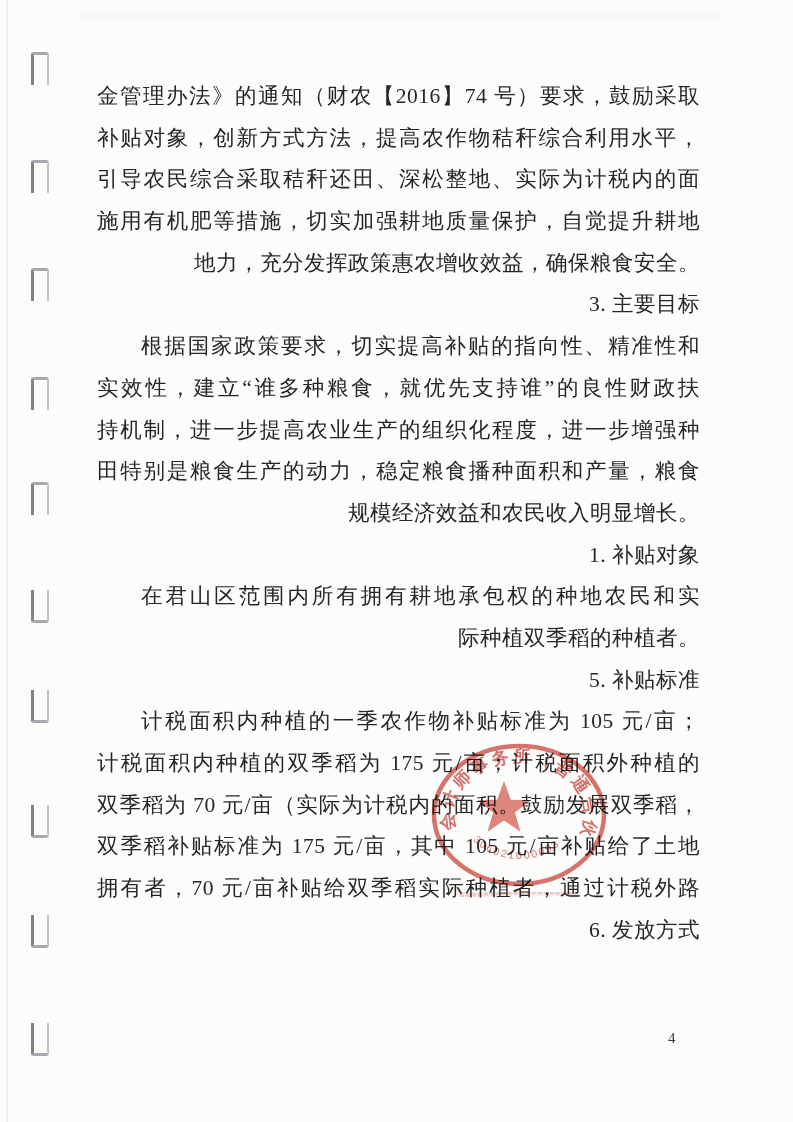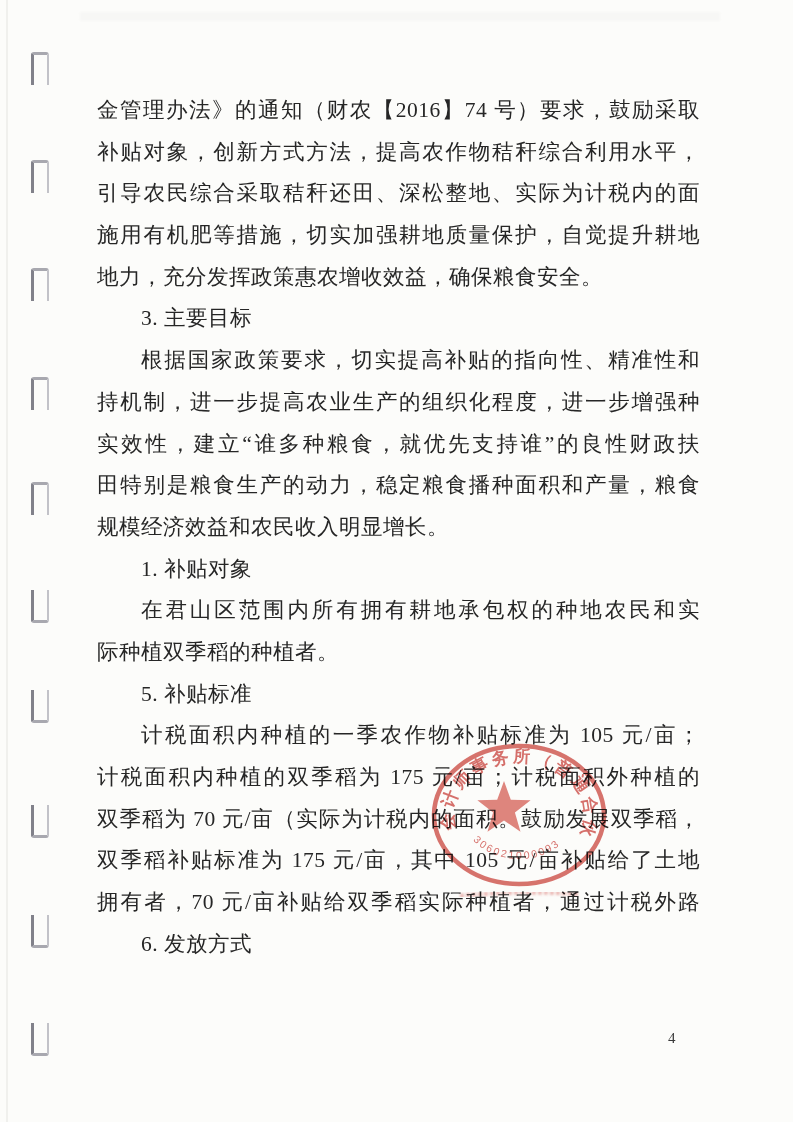--- a/index.html
+++ b/index.html
@@ -24,28 +24,29 @@
   .bmark {
     position:absolute; left:31px; width:13px; height:30px;
     border-left:3px solid rgba(82,82,96,.8);
     border-right:2px solid rgba(135,135,148,.55);
     filter:blur(.4px); opacity:.9;
   }
   .bmark.top { border-top:3px solid rgba(110,110,124,.65); border-radius:3px 3px 0 0; }
   .bmark.bot { border-bottom:3px solid rgba(110,110,124,.65); border-radius:0 0 3px 3px; }
   
   .textblock {
-    position:absolute; left:97px; top:90px; width:603px;
+    position:absolute; left:97px; top:76px; width:603px;
     color:#262626;
   }
   .line {
     height:41.7px; line-height:41.7px;
     font-size:21.5px;
     letter-spacing:.5px;
     white-space:nowrap;
+    text-align:right;
   }
   .line.fill {
     white-space:normal;
     text-align:justify;
     text-align-last:justify;
     overflow:hidden;
   }
   .line.indent { padding-left:44px; }
   
   .stamp {
@@ -77,22 +78,22 @@
   <div class="bmark bot" style="top:1023px"></div>
 
   <div class="textblock">
     <div class="line fill">金管理办法》的通知（财农【2016】74 号）要求，鼓励采取</div>
     <div class="line fill">补贴对象，创新方式方法，提高农作物秸秆综合利用水平，</div>
     <div class="line fill">引导农民综合采取秸秆还田、深松整地、实际为计税内的面积、</div>
     <div class="line fill">施用有机肥等措施，切实加强耕地质量保护，自觉提升耕地</div>
     <div class="line">地力，充分发挥政策惠农增收效益，确保粮食安全。</div>
     <div class="line indent">3. 主要目标</div>
     <div class="line indent fill">根据国家政策要求，切实提高补贴的指向性、精准性和</div>
+    <div class="line fill">实效性，建立“谁多种粮食，就优先支持谁”的良性财政扶</div>
     <div class="line fill">持机制，进一步提高农业生产的组织化程度，进一步增强种</div>
-    <div class="line fill">实效性，建立“谁多种粮食，就优先支持谁”的良性财政扶</div>
     <div class="line fill">田特别是粮食生产的动力，稳定粮食播种面积和产量，粮食</div>
     <div class="line">规模经济效益和农民收入明显增长。</div>
     <div class="line indent">1. 补贴对象</div>
     <div class="line indent fill">在君山区范围内所有拥有耕地承包权的种地农民和实</div>
     <div class="line">际种植双季稻的种植者。</div>
     <div class="line indent">5. 补贴标准</div>
     <div class="line indent fill">计税面积内种植的一季农作物补贴标准为 105 元/亩；</div>
     <div class="line fill">计税面积内种植的双季稻为 175 元/亩；计税面积外种植的</div>
     <div class="line fill">双季稻为 70 元/亩（实际为计税内的面积。鼓励发展双季稻，</div>
     <div class="line fill">双季稻补贴标准为 175 元/亩，其中 105 元/亩补贴给了土地</div>

